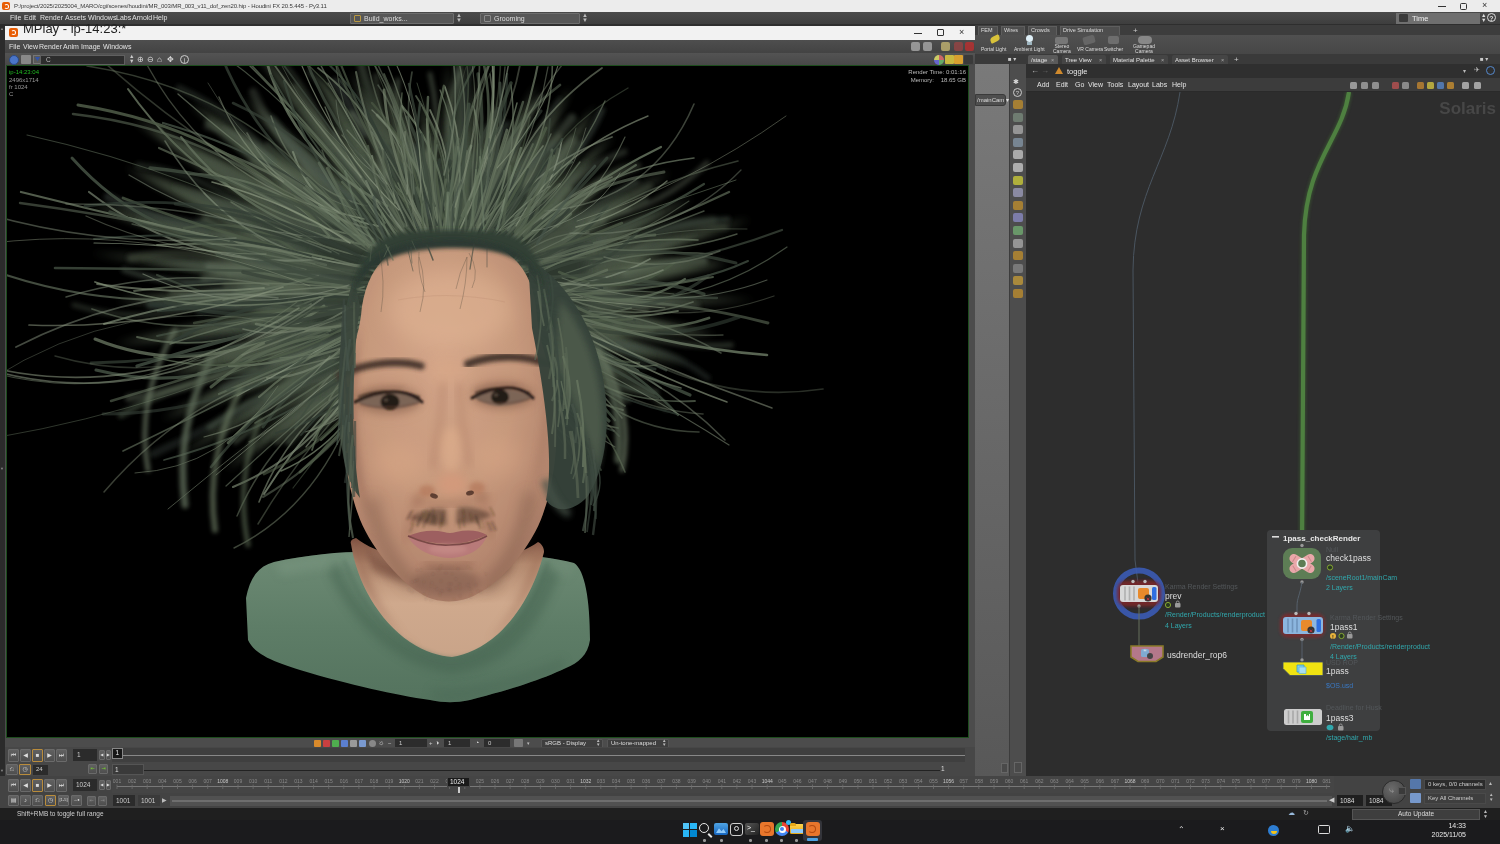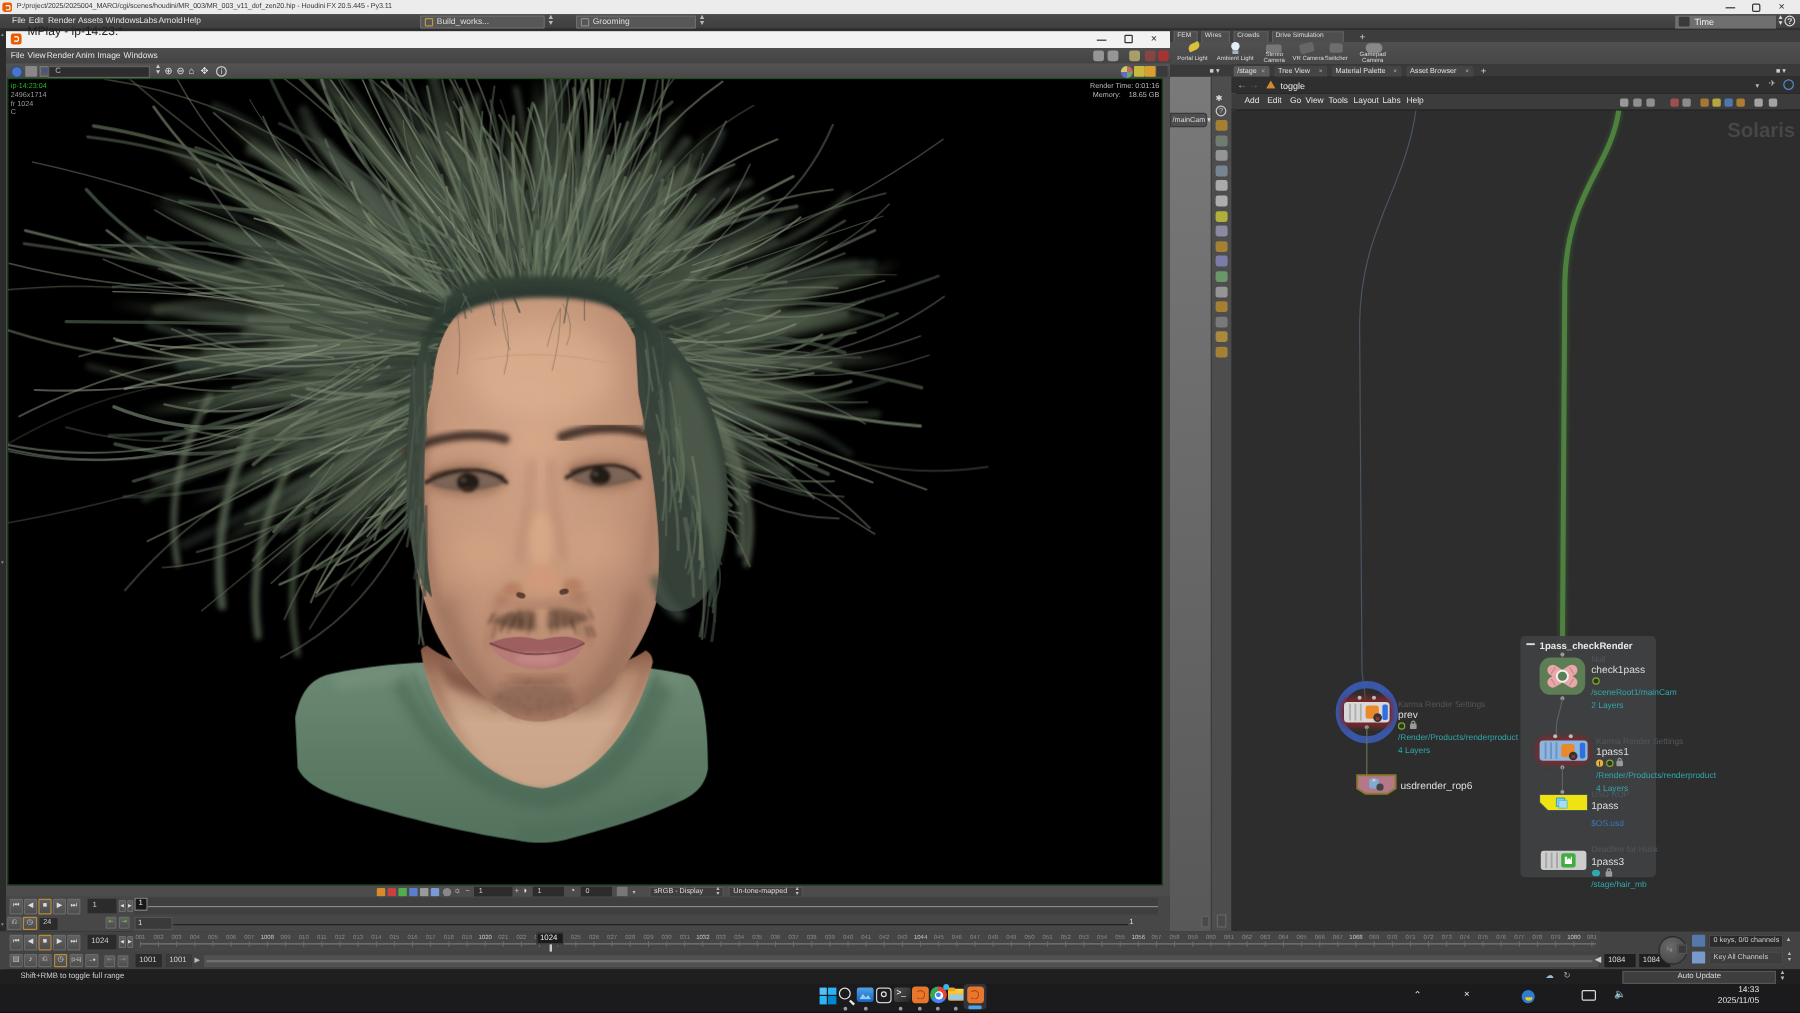--- a/index.html
+++ b/index.html
@@ -236,21 +236,21 @@
     <circle cx="1150" cy="656" r="3" fill="#444"></circle>
 <text x="1143" y="652" font-size="4.5" fill="#eee" font-family="Liberation Sans">☀</text>
 <text x="1167" y="657.5" font-size="8.5" fill="#dfdfdf" font-family="Liberation Sans">usdrender_rop6</text>
 </svg>
 <div class="abs" style="left:1001px;top:763px;width:7px;height:10px;background:#4a4a4a;border:1px solid #666"></div>
 <div class="abs" style="left:1014px;top:762px;width:8px;height:11px;background:#4a4a4a;border:1px solid #666"></div>
 <div class="abs" style="left:5px;top:26px;width:970px;height:750px;background:#4c4c4c"></div>
 <div class="abs" style="left:5px;top:26px;width:970px;height:14px;background:#f2f2f2"></div>
 <div class="abs" style="left:9px;top:28px;width:9px;height:9px;background:#e85d04;border-radius:2px"></div>
 <div class="abs" style="left:11px;top:30px;width:5px;height:5px;border:1px solid #fff;border-radius:50%;border-left-color:transparent"></div>
-<div class="tx" style="left:23px;top:21px;font-size:10px;color:#222">MPlay - ip-14:23:*</div>
+<div class="tx" style="left:23px;top:21px;font-size:13px;color:#222">MPlay - ip-14:23:*</div>
 <div class="abs" style="left:914px;top:32.5px;width:8px;height:1.5px;background:#333"></div>
 <div class="abs" style="left:937px;top:29px;width:7px;height:7px;border:1.2px solid #333;border-radius:1px"></div>
 <div class="tx" style="left:959px;top:27px;font-size:9px;color:#333">×</div>
 <div class="abs" style="left:5px;top:40px;width:970px;height:13px;background:linear-gradient(#4e4e4e,#434343)"></div>
 <div class="tx" style="left:9px;top:42.5px;font-size:7px;color:#e2e2e2">File</div>
 <div class="tx" style="left:23px;top:42.5px;font-size:7px;color:#e2e2e2">View</div>
 <div class="tx" style="left:39px;top:42.5px;font-size:7px;color:#e2e2e2">Render</div>
 <div class="tx" style="left:63px;top:42.5px;font-size:7px;color:#e2e2e2">Anim</div>
 <div class="tx" style="left:81px;top:42.5px;font-size:7px;color:#e2e2e2">Image</div>
 <div class="tx" style="left:103px;top:42.5px;font-size:7px;color:#e2e2e2">Windows</div>

